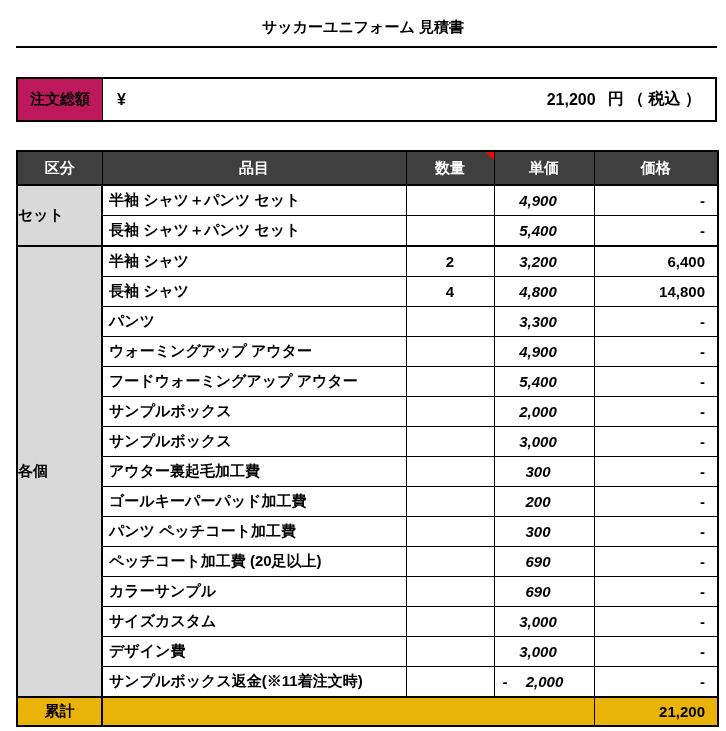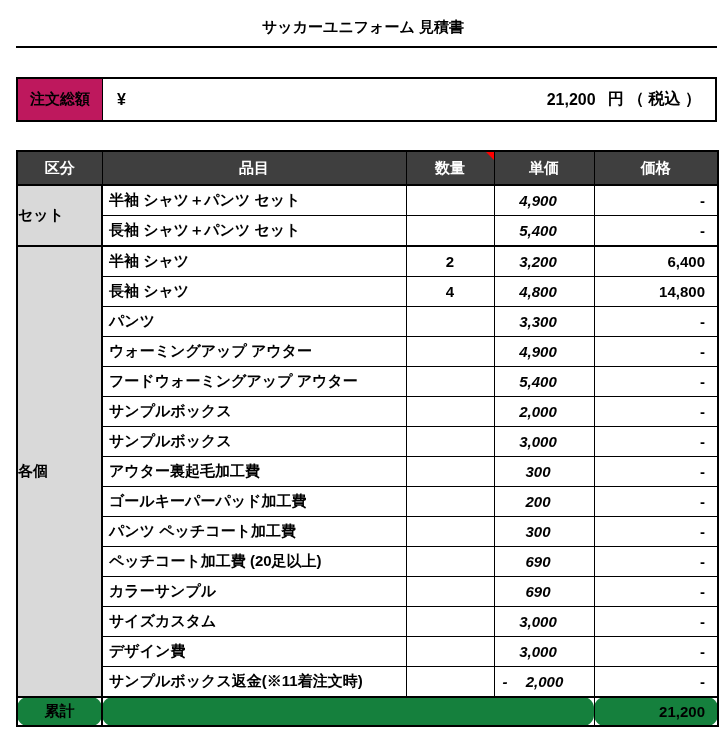--- a/index.html
+++ b/index.html
@@ -42,21 +42,21 @@
     border-top:8px solid #ff0000; border-left:8px solid transparent;
   }
   .item-row td { height:29px; }
   .cat-cell { background:#d9d9d9; text-align:left; border-right:2px solid #000 !important; }
   .item-cell { text-align:left; padding-left:6px !important; }
   .qty-cell { text-align:center; }
   .unit-cell { text-align:center; padding-right:12px !important;font-style:italic; }
   .minus { float:left; padding-left:8px; }
   .price-cell { text-align:right; padding-right:12px !important; }
   .group-start td { border-top:2px solid #000; }
-  .footer-row td { background:#15803d; height:27px; border-top:2px solid #000;border-radius:11px; }
+  .footer-row td { background:#eab308; height:27px; border-top:2px solid #000; }
   .footer-label { text-align:center; border-right:2px solid #000 !important; }
   .footer-total { text-align:right; padding-right:12px !important; }
 </style>
 </head>
 <body>
 
 <div class="doc">
 
   <div class="title">サッカーユニフォーム 見積書</div>
   <hr class="title-rule">

